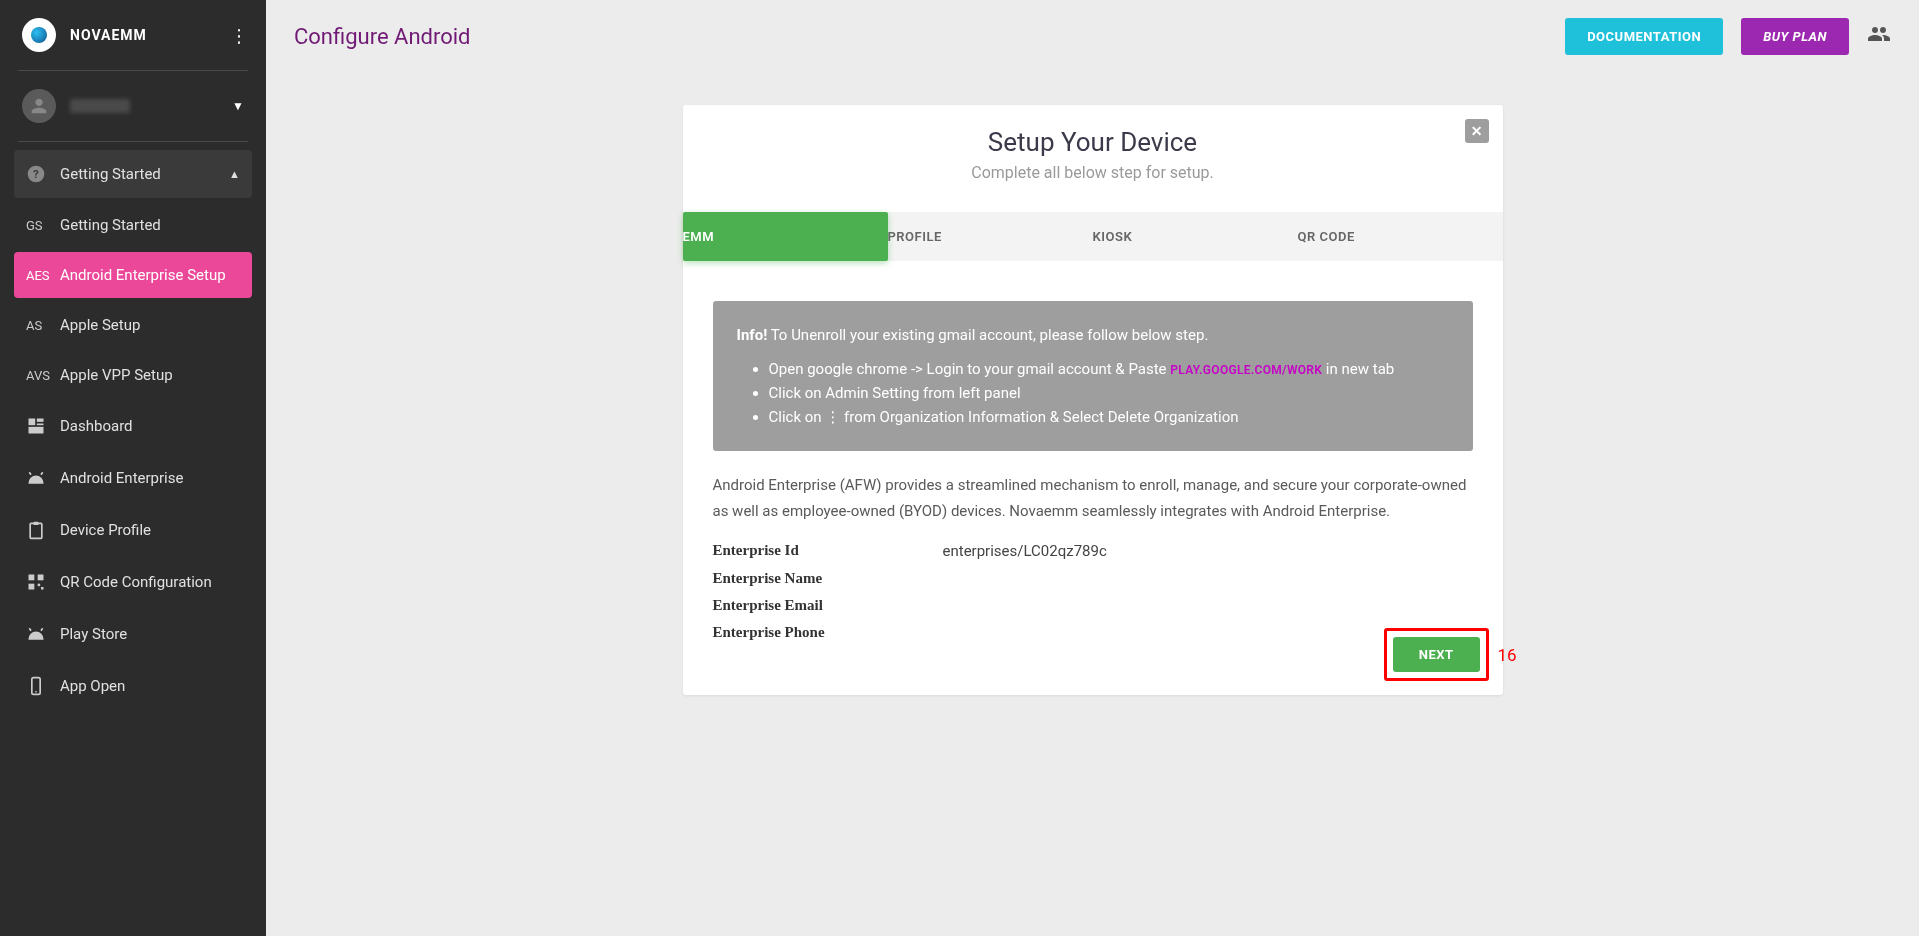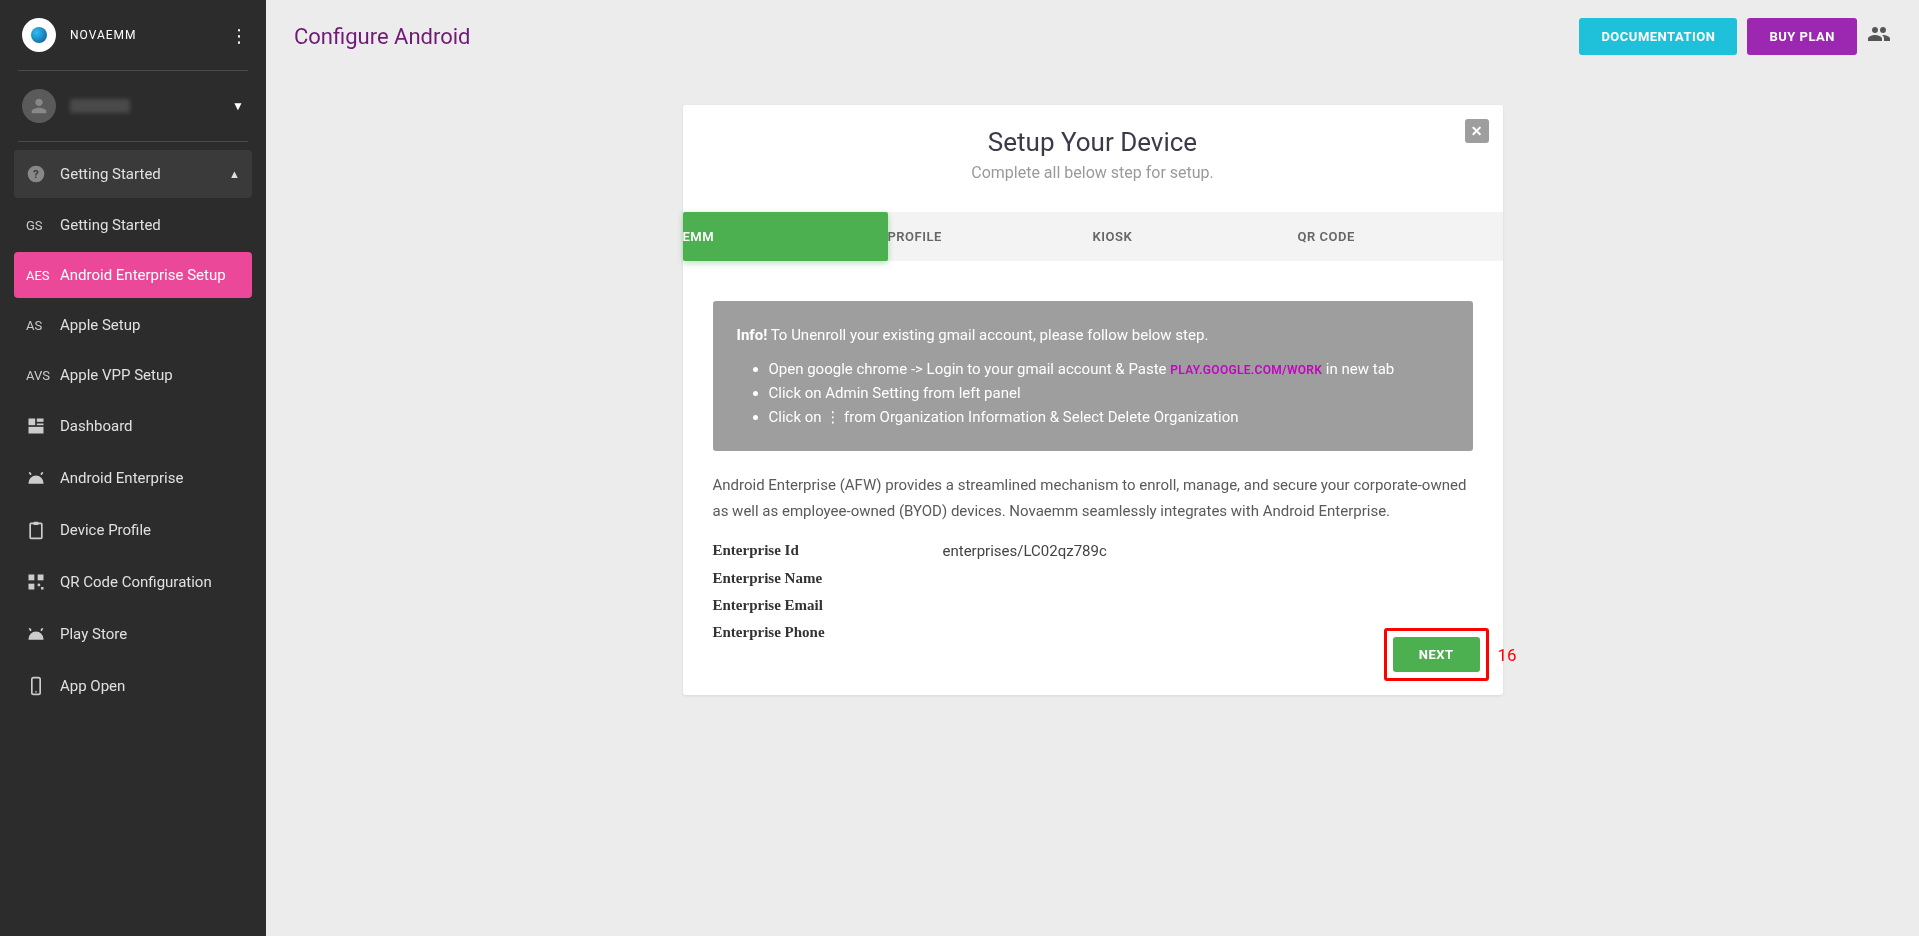--- a/index.html
+++ b/index.html
@@ -3,21 +3,21 @@
 <meta charset="utf-8">
 <style>
 * { margin: 0; padding: 0; box-sizing: border-box; font-family: -apple-system, BlinkMacSystemFont, "Segoe UI", Roboto, Arial, sans-serif; }
 body { background: #ececec; width: 1919px; height: 936px; overflow: hidden; position: relative; }
 
 
 .sidebar { position: fixed; left: 0; top: 0; width: 266px; height: 100%; background: #2c2c2c; color: #fff; overflow-y: auto; }
 .brand { display: flex; align-items: center; padding: 18px 18px 18px 22px; }
 .brand-logo { width: 34px; height: 34px; border-radius: 50%; background: #fff; display: flex; align-items: center; justify-content: center; margin-right: 14px; }
 .brand-logo-inner { width: 16px; height: 16px; border-radius: 50%; background: radial-gradient(circle at 35% 35%, #2dbff0 0%, #1a7fb8 60%, #0d4a75 100%); }
-.brand-name { font-size: 12px; font-weight: 400; letter-spacing: 1px; }
+.brand-name { font-size: 14px; font-weight: 700; letter-spacing: 1px; }
 .brand-menu { margin-left: auto; color: #fff; font-size: 18px; cursor: pointer; }
 .divider { height: 1px; background: #4a4a4a; margin: 0 18px; }
 .user-row { display: flex; align-items: center; padding: 18px 22px; position: relative; }
 .avatar { width: 34px; height: 34px; border-radius: 50%; background: #5a5a5a; margin-right: 14px; display:flex; align-items:center; justify-content:center;}
 .avatar svg { width: 22px; height:22px; fill:#888;}
 .user-name-blur { width: 60px; height: 14px; background: #4a4a4a; border-radius: 2px; filter: blur(2px); }
 .user-caret { margin-left: auto; font-size: 12px; }
 
 .nav { padding: 8px 14px; }
 .nav-item { display: flex; align-items: center; padding: 14px 12px; border-radius: 4px; cursor: pointer; font-size: 15px; color: #e0e0e0; margin-bottom: 4px; }
@@ -26,24 +26,24 @@
 .nav-item.group { background: #3a3a3a; }
 .nav-item.group .nav-icon svg { fill:#ccc; }
 .nav-item.active { background: #ec4899; color: #fff; }
 .nav-item.active .nav-icon { color: #fff; }
 .nav-caret { margin-left: auto; font-size: 11px; }
 
 
 .main { margin-left: 266px; padding: 0; height: 100%; position: relative; }
 .topbar { display: flex; align-items: center; padding: 18px 28px 0 28px; }
 .page-title { font-size: 22px; color: #701a75; font-weight: 400; }
-.top-actions { margin-left: auto; display: flex; align-items: center; gap: 10px; }
+.top-actions { margin-left: auto; display: flex; align-items: center; gap: 18px; }
 .btn { border: none; padding: 11px 22px; font-size: 13px; font-weight: 700; letter-spacing: 0.5px; border-radius: 3px; cursor: pointer; color: #fff; }
 .btn-doc { background: #1fc0da; }
-.btn-plan { background: #9c27b0; }
+.btn-plan { background: #9c27b0; font-style: italic; }
 .people-icon { color: #555; font-size: 22px; cursor:pointer; }
 .people-icon svg { width:24px; height:24px; fill:#555;}
 
 
 .card { background: #fff; width: 820px; margin: 50px auto 0; border-radius: 3px; box-shadow: 0 1px 3px rgba(0,0,0,0.08); position: relative; padding-bottom: 40px; }
 .card-close { position: absolute; top: 14px; right: 14px; width: 24px; height: 24px; background: #9e9e9e; color: #fff; border-radius: 3px; display: flex; align-items: center; justify-content: center; font-size: 14px; cursor: pointer; font-weight:700;}
 .card-header { text-align: center; padding: 22px 20px 14px; }
 .card-title { font-size: 26px; color: #3a3a4a; font-weight: 400; margin-bottom: 6px; }
 .card-sub { font-size: 16px; color: #9a9a9a; }
 

